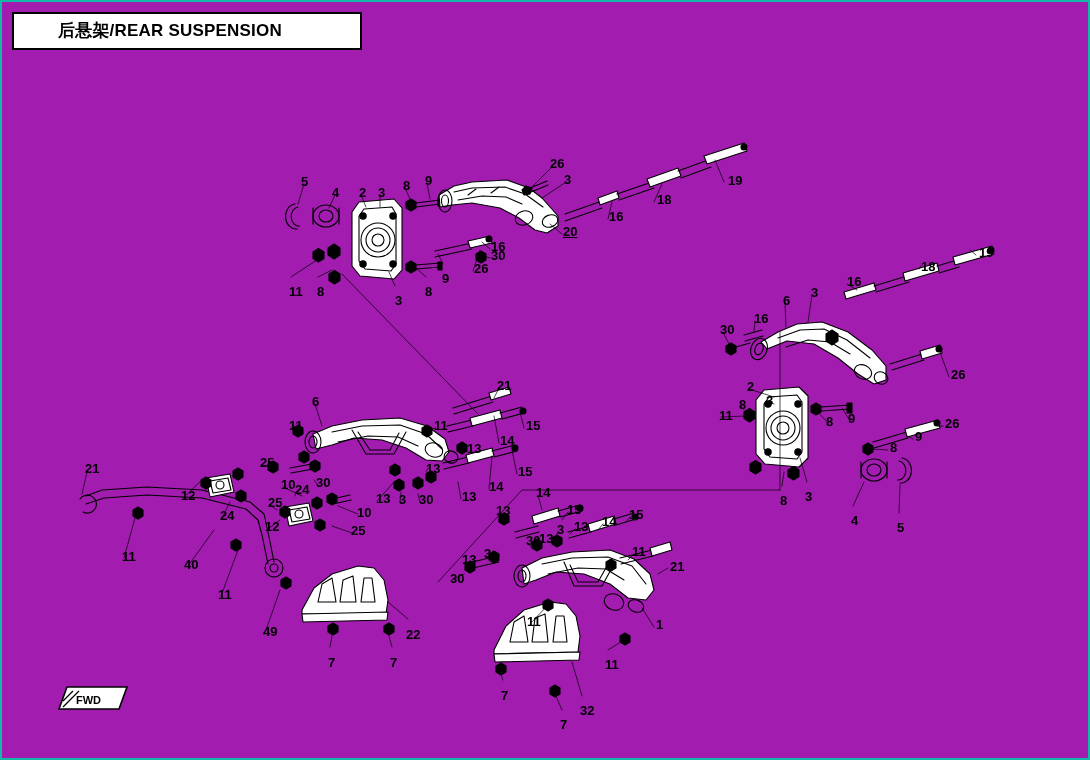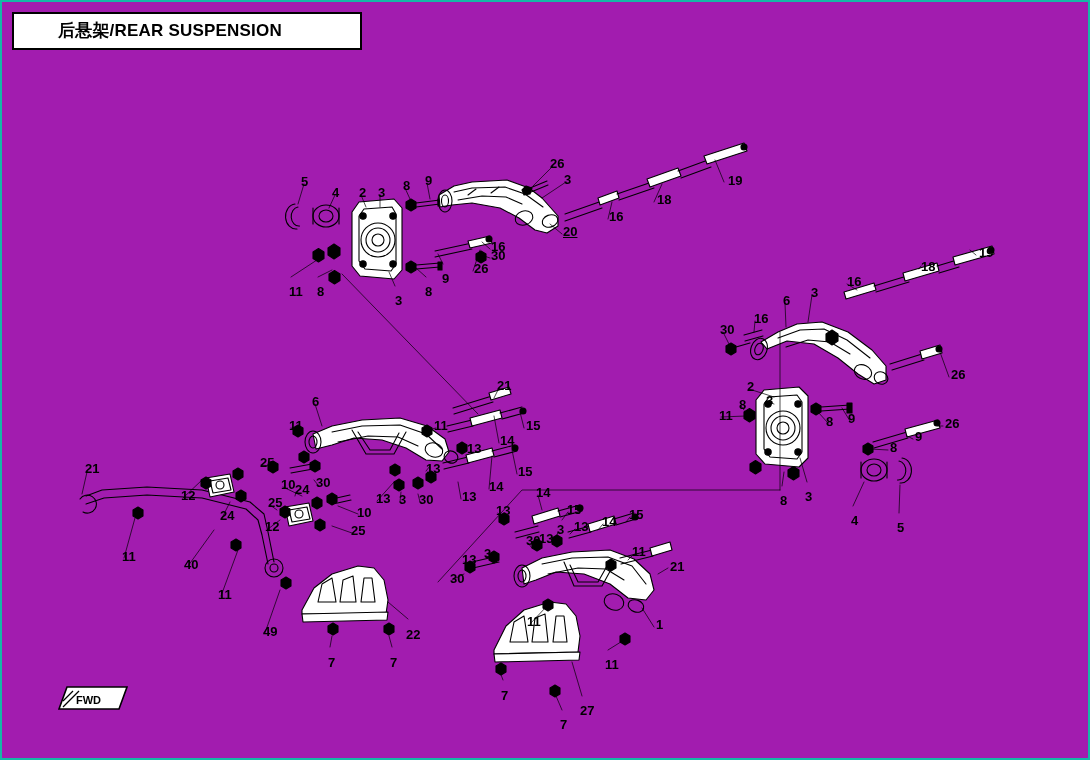--- a/index.html
+++ b/index.html
@@ -466,15 +466,15 @@
       <div class="callout" style="left: 482px; top: 545px;">3</div>
       <div class="callout" style="left: 448px; top: 570px;">30</div>
       <div class="callout" style="left: 525px; top: 613px;">11</div>
       <div class="callout" style="left: 654px; top: 616px;">1</div>
       <div class="callout" style="left: 603px; top: 656px;">11</div>
       <div class="callout" style="left: 404px; top: 626px;">22</div>
       <div class="callout" style="left: 326px; top: 654px;">7</div>
       <div class="callout" style="left: 388px; top: 654px;">7</div>
       <div class="callout" style="left: 499px; top: 687px;">7</div>
       <div class="callout" style="left: 558px; top: 716px;">7</div>
-      <div class="callout" style="left: 578px; top: 702px;">27</div>
+      <div class="callout" style="left: 578px; top: 702px;">32</div>
     </div>
 </div>
 
 </body></html>

